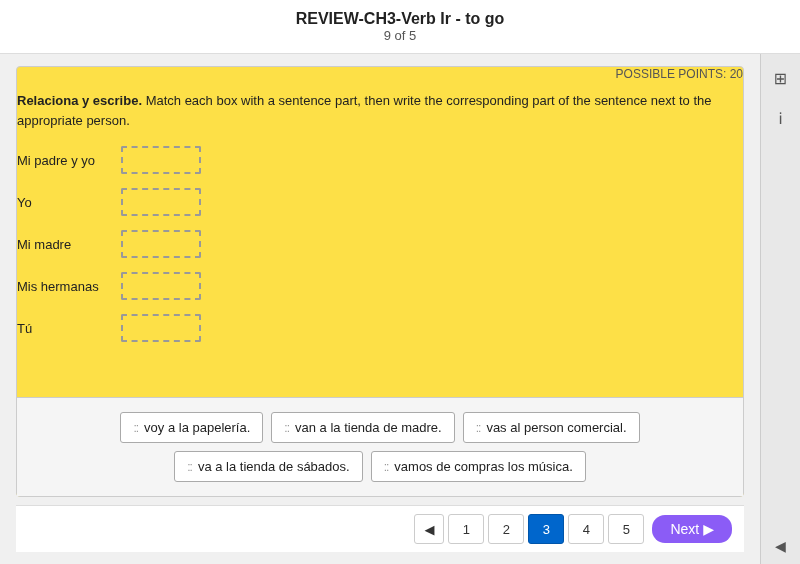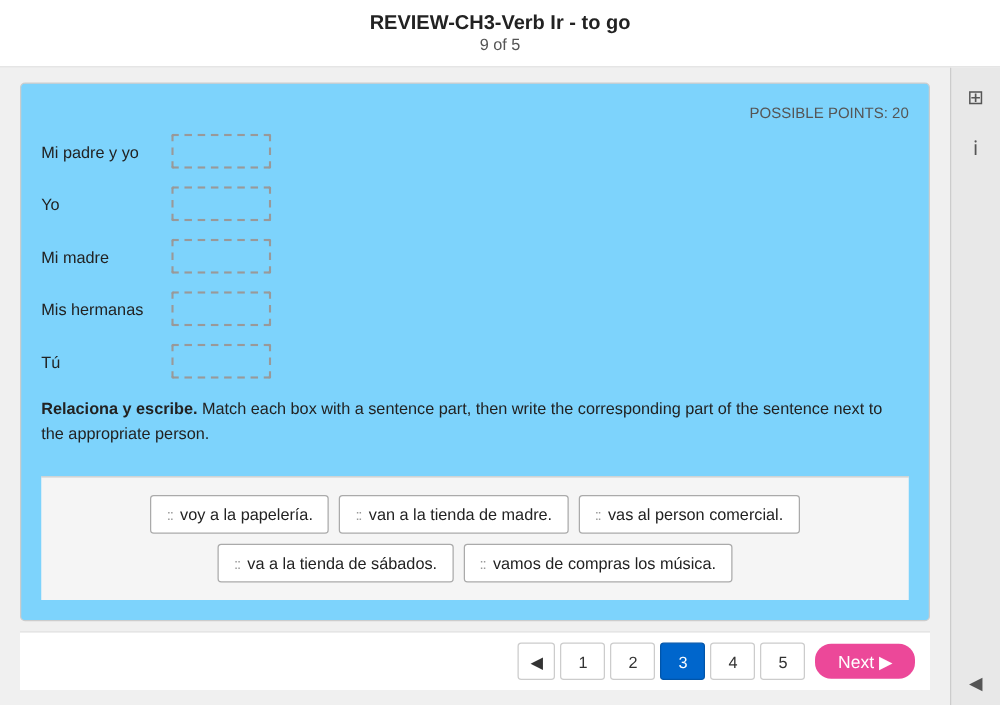--- a/index.html
+++ b/index.html
@@ -74,24 +74,23 @@
     .sidebar-chevron {
       margin-top: auto;
       margin-bottom: 10px;
       cursor: pointer;
       font-size: 14px;
       color: #555;
     }
 
     
     #card {
-      background: #7dd3fc;
+      background: #fde047;
       border: 1px solid #ccc;
       border-radius: 4px;
-      padding: 16px;
       flex: 1;
       display: flex;
       flex-direction: column;
     }
 
     #possible-points {
       text-align: right;
       font-size: 12px;
       color: #555;
       margin-bottom: 10px;
@@ -192,21 +191,21 @@
       background: #fff;
       border-radius: 3px;
       cursor: pointer;
       font-size: 13px;
       color: #333;
       display: flex;
       align-items: center;
       justify-content: center;
     }
     .btn-next {
-      background: #ec4899;
+      background: #8b5cf6;
       color: #fff;
       border: none;
       border-radius: 13px;
       padding: 6px 18px;
       font-size: 14px;
       cursor: pointer;
       display: flex;
       align-items: center;
       gap: 4px;
       margin-left: 4px;
@@ -217,50 +216,50 @@
 
 <div id="header">
   <span id="header-title">REVIEW-CH3-Verb Ir - to go</span>
   <span id="header-progress">9 of 5</span>
 </div>
 
 <div id="layout">
   <div id="main-content">
     <div id="card">
       <div id="possible-points">POSSIBLE POINTS: 20</div>
-      <div id="match-rows-container">
-
-        <div class="match-row">
-          <span class="match-label">Mi padre y yo</span>
-          <div class="match-box"></div>
-        </div>
-
-        <div class="match-row">
-          <span class="match-label">Yo</span>
-          <div class="match-box"></div>
-        </div>
-
-        <div class="match-row">
-          <span class="match-label">Mi madre</span>
-          <div class="match-box"></div>
-        </div>
-
-        <div class="match-row">
-          <span class="match-label">Mis hermanas</span>
-          <div class="match-box"></div>
-        </div>
-
-        <div class="match-row">
-          <span class="match-label">Tú</span>
-          <div class="match-box"></div>
-        </div>
-      </div>
-
       <div id="instructions">
         <strong>Relaciona y escribe.</strong><span> Match each box with a sentence part, then write the corresponding part of the sentence next to the appropriate person.</span>
+      </div>
+
+      <div id="match-rows-container">
+
+        <div class="match-row">
+          <span class="match-label">Mi padre y yo</span>
+          <div class="match-box"></div>
+        </div>
+
+        <div class="match-row">
+          <span class="match-label">Yo</span>
+          <div class="match-box"></div>
+        </div>
+
+        <div class="match-row">
+          <span class="match-label">Mi madre</span>
+          <div class="match-box"></div>
+        </div>
+
+        <div class="match-row">
+          <span class="match-label">Mis hermanas</span>
+          <div class="match-box"></div>
+        </div>
+
+        <div class="match-row">
+          <span class="match-label">Tú</span>
+          <div class="match-box"></div>
+        </div>
       </div>
 
       <div style="flex:1"></div>
 
       <div id="tiles-area">
         <div class="tile">
           <span class="tile-grip">::</span>
           <span>voy a la papelería.</span>
         </div>
         <div class="tile">

